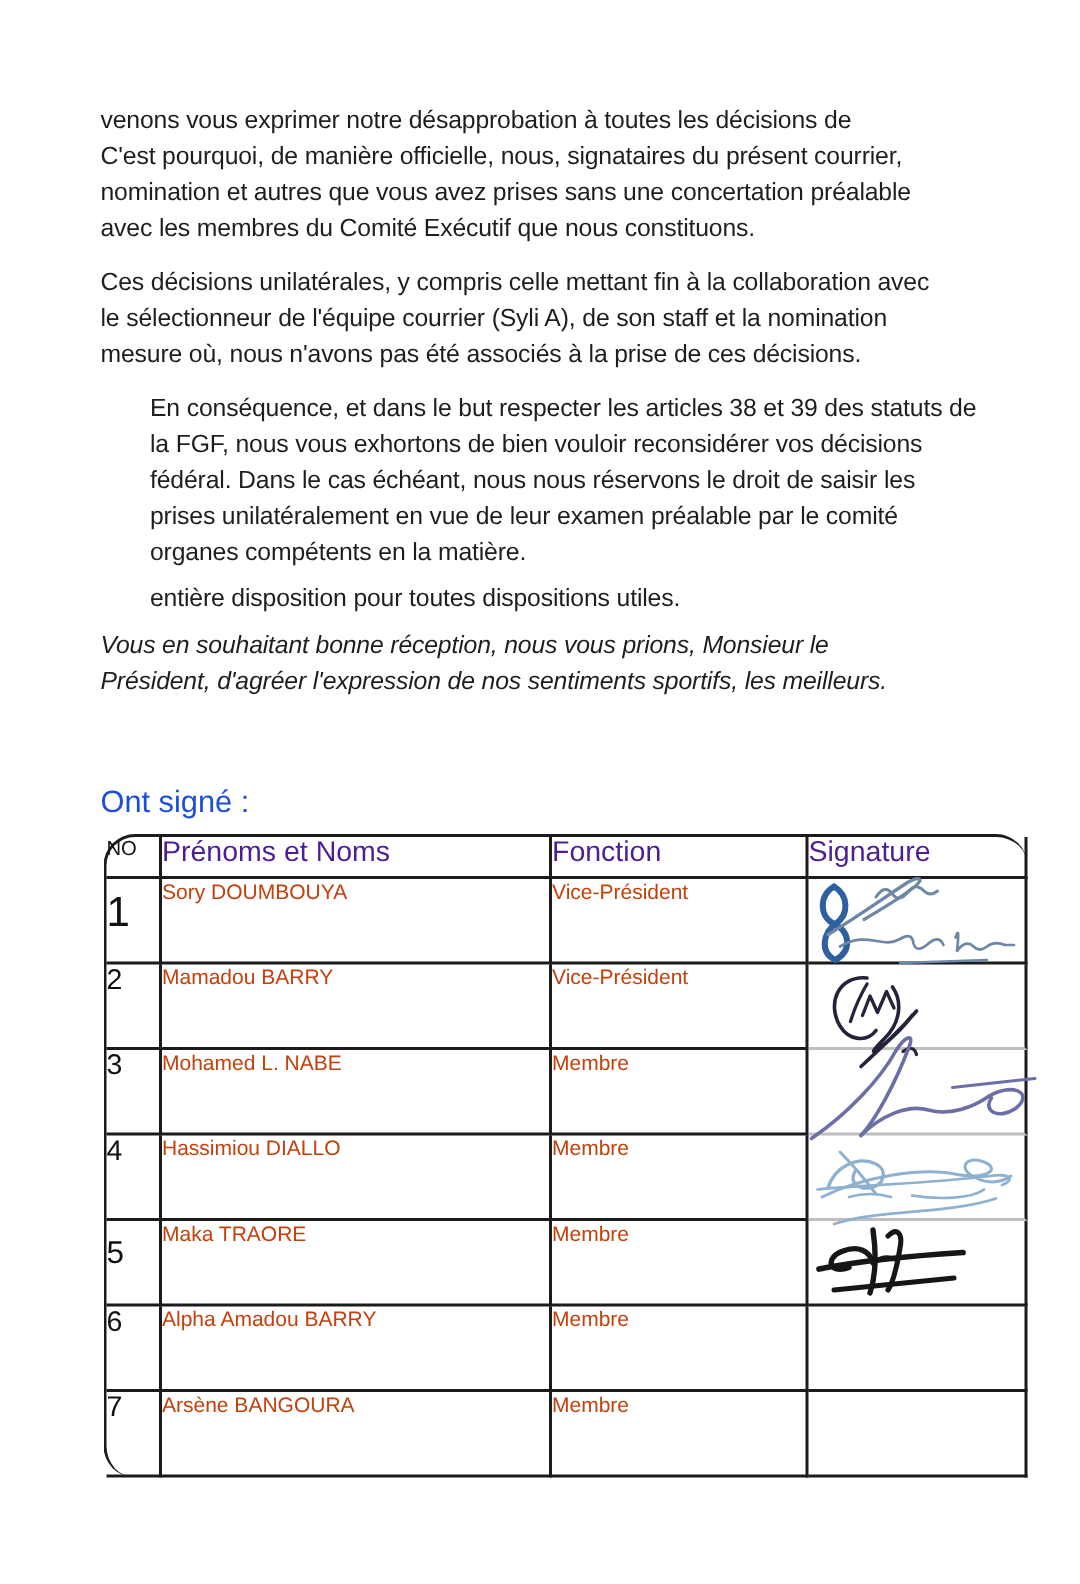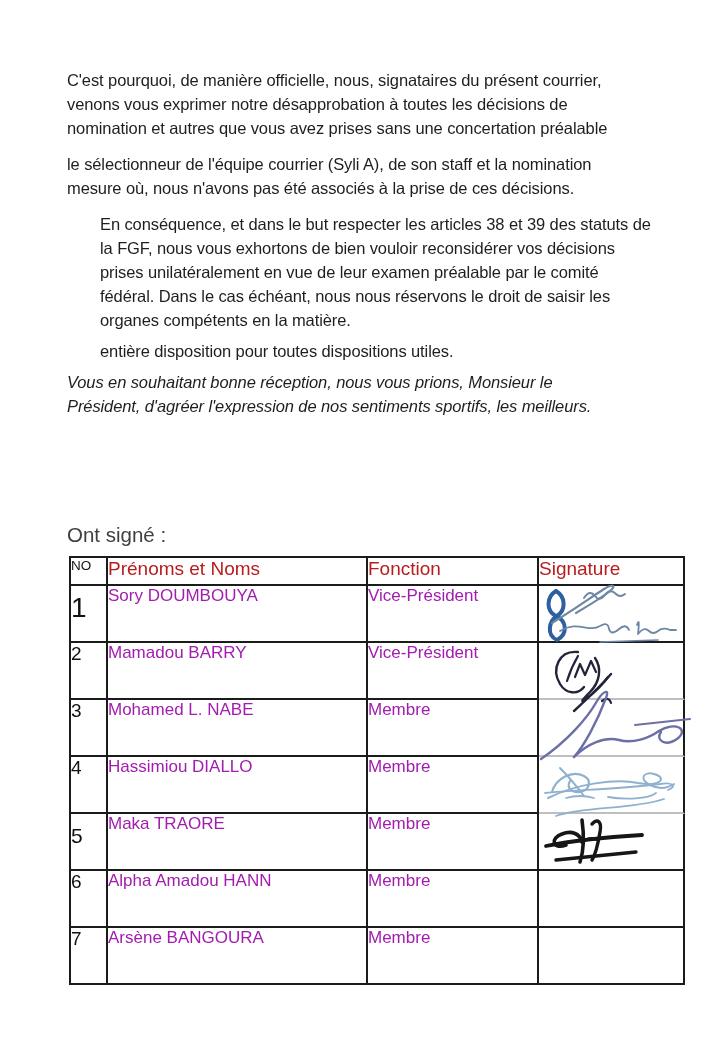--- a/index.html
+++ b/index.html
@@ -14,74 +14,77 @@
   .letter{position:absolute;left:67px;top:68px;width:630px;}
   .para{margin:0 0 12px 0;}
   .para.tight{margin-bottom:7px;margin-left:33px;}
   .para:last-child{margin-bottom:12px;font-style:italic;}
   .line{
     font-size:16.5px;line-height:24px;white-space:nowrap;
     letter-spacing:-0.1px;color:#1e1e1e;
   }
   .heading{
     position:absolute;left:67px;top:521px;
-    font-size:20.5px;line-height:28px;color:#404040;
+    font-size:20.5px;line-height:28px;color:#1d4ed8;
   }
   .tbl-wrap{position:absolute;left:69px;top:556px;}
   table.sig-table{
     border-collapse:separate;border-spacing:0;
     border-top:2px solid #1b1b1b;border-left:2px solid #1b1b1b;
     table-layout:fixed;
+    border-radius:21px;
   }
   table.sig-table td,table.sig-table th{
     border-right:2px solid #1b1b1b;border-bottom:2px solid #1b1b1b;
     box-sizing:border-box;vertical-align:top;
     font-weight:normal;text-align:left;
     padding:0;overflow:visible;
   }
   .col-no{width:37px;}
   .col-name{width:260px;}
   .col-fn{width:171px;}
   .col-sig{width:146px;}
   tr.hdr{height:28px;}
   tr.body-row{height:57px;}
   th.h-no{font-size:13.5px;text-align:center;padding-top:5px;color:#161616;}
-  th.h-name,th.h-fn,th.h-sig{font-size:19px;padding:2px 0 0 9px;color:#b91c1c;}
+  th.h-name,th.h-fn,th.h-sig{font-size:19px;padding:2px 0 0 9px;color:#4c1d95;}
   td.c-no{font-size:19px;text-align:center;padding-top:7px;color:#111;}
   tr.r1 td.c-no{font-size:28px;padding-top:6px;}
   tr.r5 td.c-no{font-size:21px;padding-top:10px;}
-  td.c-name,td.c-fn{font-size:17px;padding:8px 0 0 10px;color:#a21caf;}
+  td.c-name,td.c-fn{font-size:14px;padding:8px 0 0 10px;color:#c2410c;}
   
   tr.r2 td.c-sig,tr.r3 td.c-sig,tr.r4 td.c-sig{border-bottom-color:#bfbfbf;}
   .sig-overlay{
     position:absolute;left:530px;top:580px;width:175px;height:295px;
     pointer-events:none;
   }
   .sig-overlay path{fill:none;stroke:currentColor;stroke-linecap:round;stroke-linejoin:round;}
 </style>
 </head>
 <body>
 
 <div class="page">
 
   <div class="letter">
       <div class="para">
+        <div class="line">venons vous exprimer notre désapprobation à toutes les décisions de</div>
         <div class="line">C'est pourquoi, de manière officielle, nous, signataires du présent courrier,</div>
-        <div class="line">venons vous exprimer notre désapprobation à toutes les décisions de</div>
         <div class="line">nomination et autres que vous avez prises sans une concertation préalable</div>
+        <div class="line">avec les membres du Comité Exécutif que nous constituons.</div>
       </div>
       <div class="para">
+        <div class="line">Ces décisions unilatérales, y compris celle mettant fin à la collaboration avec</div>
         <div class="line">le sélectionneur de l'équipe courrier (Syli A), de son staff et la nomination</div>
         <div class="line">mesure où, nous n'avons pas été associés à la prise de ces décisions.</div>
       </div>
       <div class="para tight">
         <div class="line">En conséquence, et dans le but respecter les articles 38 et 39 des statuts de</div>
         <div class="line">la FGF, nous vous exhortons de bien vouloir reconsidérer vos décisions</div>
+        <div class="line">fédéral. Dans le cas échéant, nous nous réservons le droit de saisir les</div>
         <div class="line">prises unilatéralement en vue de leur examen préalable par le comité</div>
-        <div class="line">fédéral. Dans le cas échéant, nous nous réservons le droit de saisir les</div>
         <div class="line">organes compétents en la matière.</div>
       </div>
       <div class="para tight">
         <div class="line">entière disposition pour toutes dispositions utiles.</div>
       </div>
       <div class="para">
         <div class="line">Vous en souhaitant bonne réception, nous vous prions, Monsieur le</div>
         <div class="line">Président, d'agréer l'expression de nos sentiments sportifs, les meilleurs.</div>
       </div>
     </div>
@@ -130,21 +133,21 @@
             <td class="c-sig"></td>
           </tr>
           <tr class="body-row r5">
             <td class="c-no">5</td>
             <td class="c-name">Maka TRAORE</td>
             <td class="c-fn">Membre</td>
             <td class="c-sig"></td>
           </tr>
           <tr class="body-row r6">
             <td class="c-no">6</td>
-            <td class="c-name">Alpha Amadou HANN</td>
+            <td class="c-name">Alpha Amadou BARRY</td>
             <td class="c-fn">Membre</td>
             <td class="c-sig"></td>
           </tr>
           <tr class="body-row r7">
             <td class="c-no">7</td>
             <td class="c-name">Arsène BANGOURA</td>
             <td class="c-fn">Membre</td>
             <td class="c-sig"></td>
           </tr>
         </tbody>

